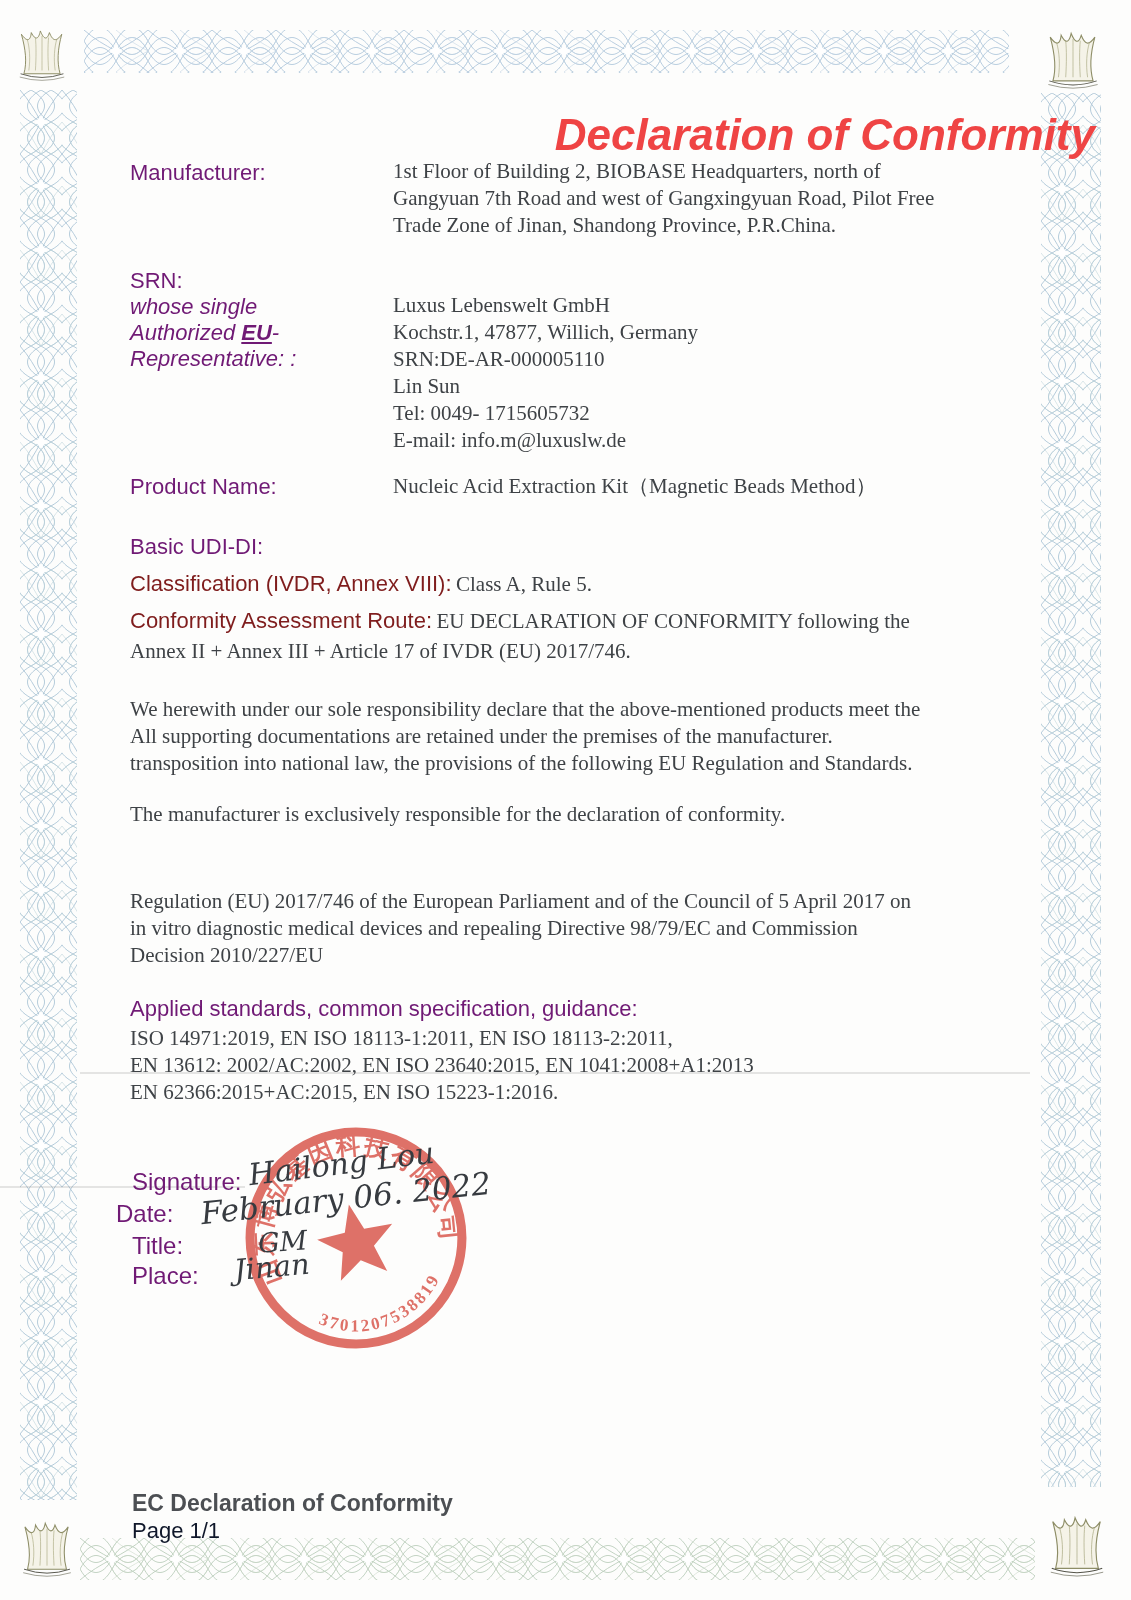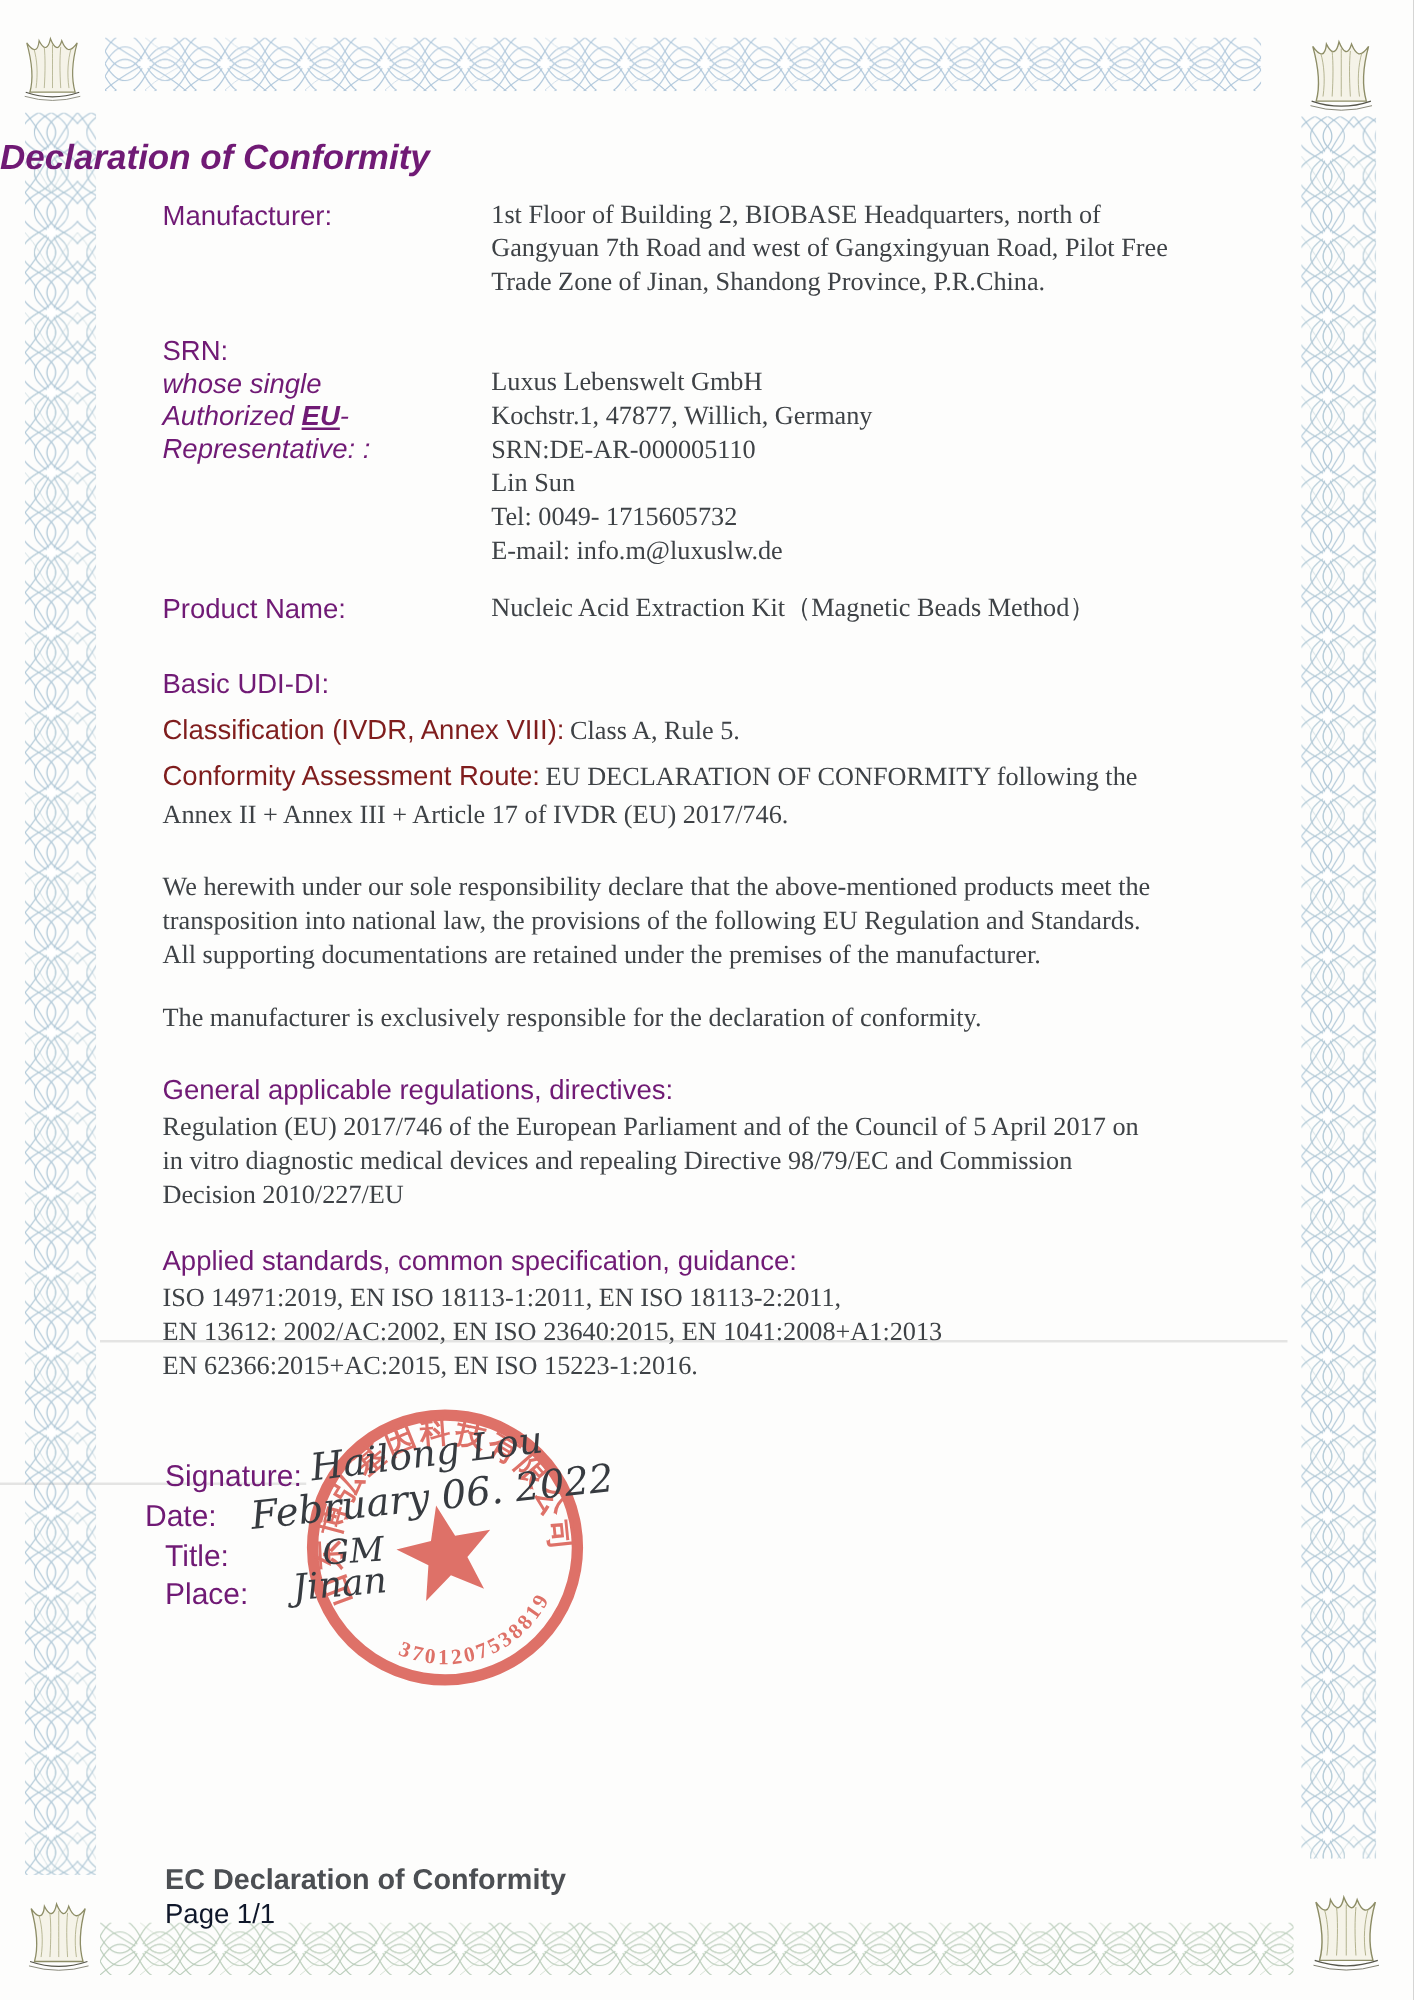--- a/index.html
+++ b/index.html
@@ -2,22 +2,22 @@
 <html><head>
 <meta charset="utf-8">
 <style>
   html,body{margin:0;padding:0;background:#9a9a9a;}
   .page{position:relative;width:1131px;height:1600px;margin:0 auto;background:#fdfdfc;
         overflow:hidden;font-family:"Liberation Sans",sans-serif;}
   
   .band{position:absolute;}
   .crown{position:absolute;}
   
-  .title{position:absolute;left:0;right:36px;top:110px;margin:0;text-align:left;
-         font-size:28px;font-weight:bold;font-style:italic;color:#701a75;}
+  .title{position:absolute;left:0;right:36px;top:110px;margin:0;text-align:right;
+         font-size:44px;font-weight:bold;font-style:italic;color:#ef4444;}
   .label{position:absolute;font-size:22px;color:#701a75;white-space:nowrap;}
   .ser{font-family:"Liberation Serif",serif;font-size:21px;color:#3e4246;}
   .block{position:absolute;line-height:27px;white-space:nowrap;}
   .rep-label{font-style:italic;line-height:26px;}
   .eu{font-weight:bold;text-decoration:underline;}
   .inline-label{font-size:22px;color:#7f1d1d;font-family:"Liberation Sans",sans-serif;}
   .hand{position:absolute;font-family:"DejaVu Serif",serif;font-style:italic;
         color:#373b40;white-space:nowrap;z-index:3;}
   .stamp{position:absolute;left:240px;top:1122px;width:232px;height:232px;
          transform:rotate(-12deg);opacity:.82;z-index:2;}
@@ -133,27 +133,26 @@
   </div>
 
   <div class="block" style="left:130px;top:607px">
     <span class="inline-label">Conformity Assessment Route:</span>
     <span class="ser">EU DECLARATION OF CONFORMITY following the</span>
   </div>
   <div class="block ser" style="left:130px;top:638px">Annex II + Annex III + Article 17 of IVDR (EU) 2017/746.</div>
 
   <div class="block ser" style="left:130px;top:696px">
     <div>We herewith under our sole responsibility declare that the above-mentioned products meet the</div>
+    <div>All supporting documentations are retained under the premises of the manufacturer.</div>
     <div>transposition into national law, the provisions of the following EU Regulation and Standards.</div>
-    <div>All supporting documentations are retained under the premises of the manufacturer.</div>
   </div>
 
   <div class="block ser" style="left:130px;top:801px">The manufacturer is exclusively responsible for the declaration of conformity.</div>
 
-  <div class="label" style="left:130px;top:859px">General applicable regulations, directives:</div>
   <div class="block ser" style="left:130px;top:888px">
     <div>Regulation (EU) 2017/746 of the European Parliament and of the Council of 5 April 2017 on</div>
     <div>in vitro diagnostic medical devices and repealing Directive 98/79/EC and Commission</div>
     <div>Decision 2010/227/EU</div>
   </div>
 
   <div class="label" style="left:130px;top:996px">Applied standards, common specification, guidance:</div>
   <div class="block ser" style="left:130px;top:1025px">
     <div>ISO 14971:2019, EN ISO 18113-1:2011, EN ISO 18113-2:2011,</div>
     <div>EN 13612: 2002/AC:2002, EN ISO 23640:2015, EN 1041:2008+A1:2013</div>

